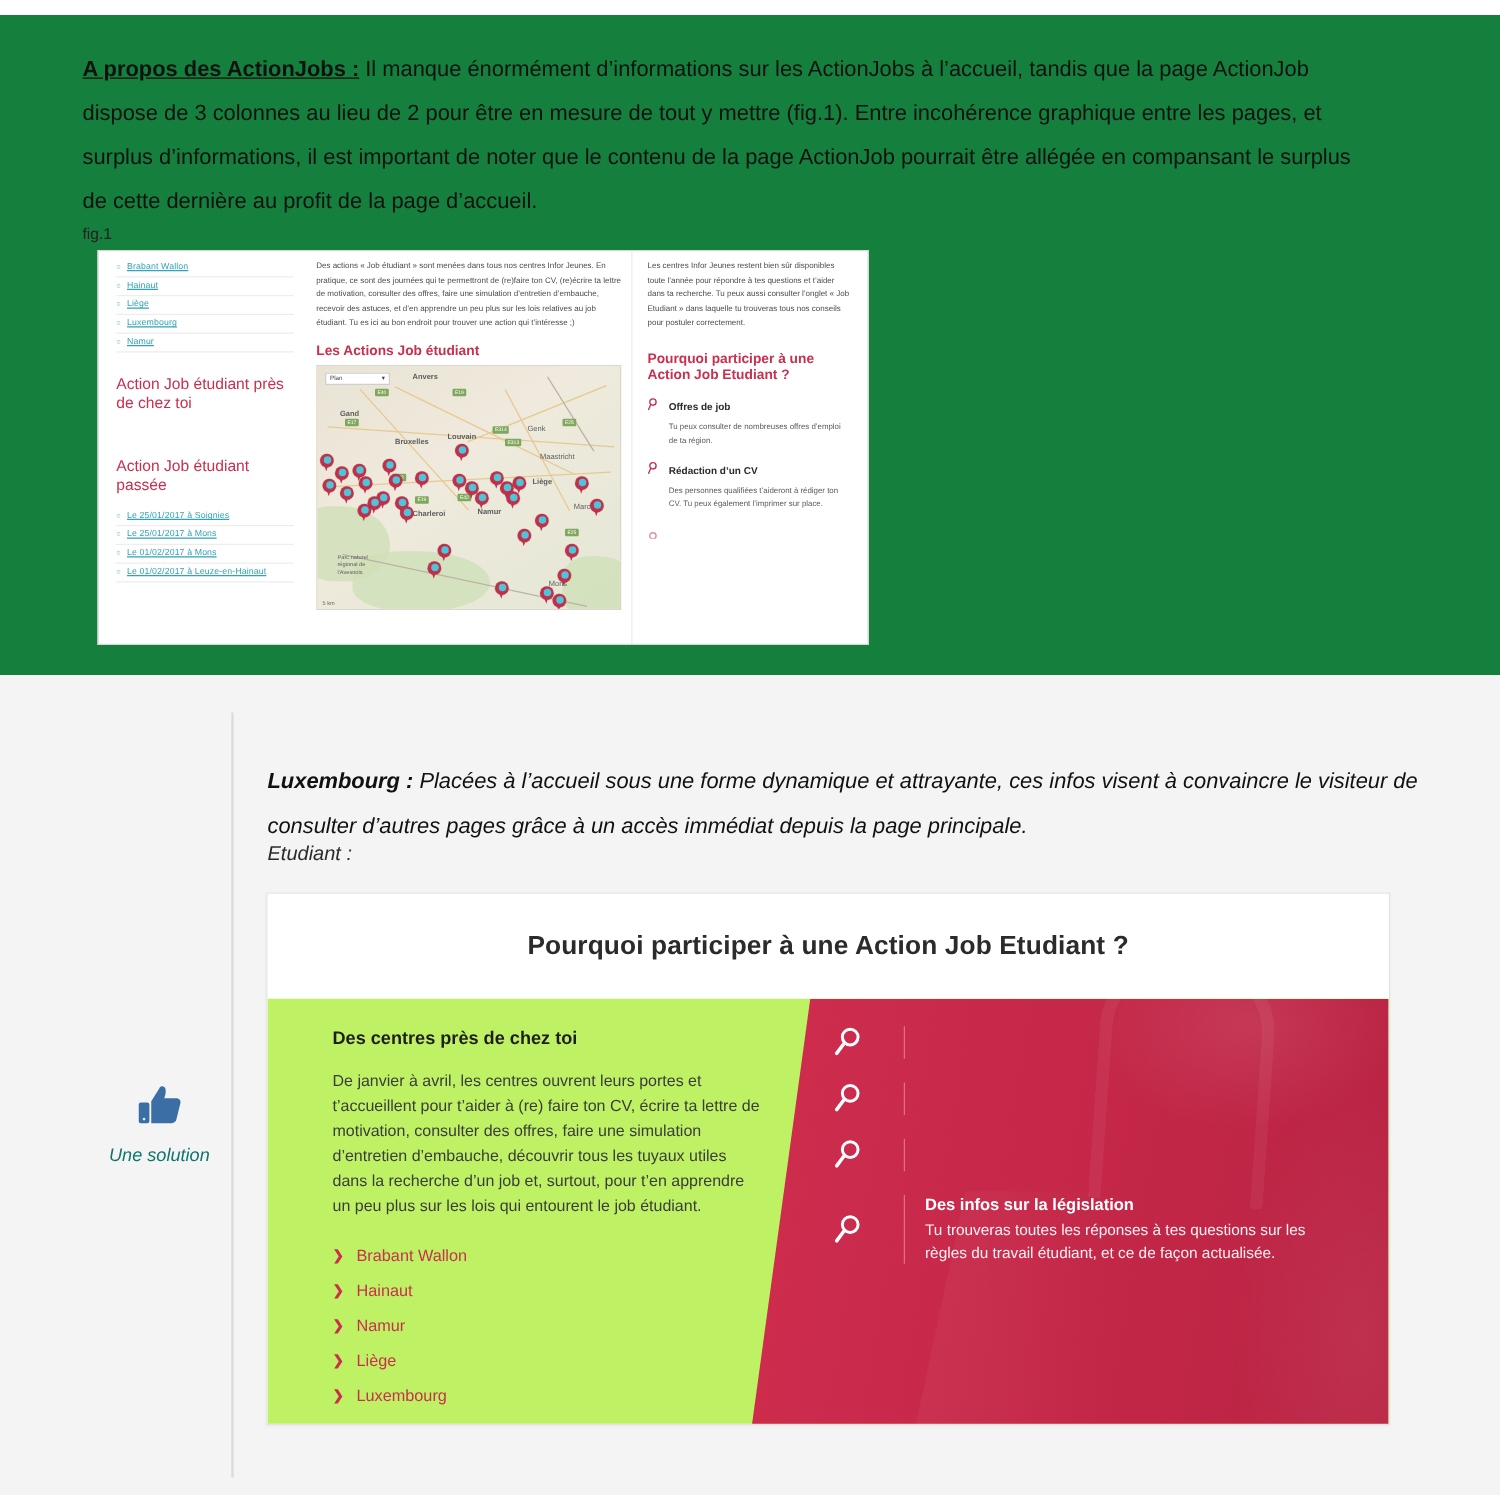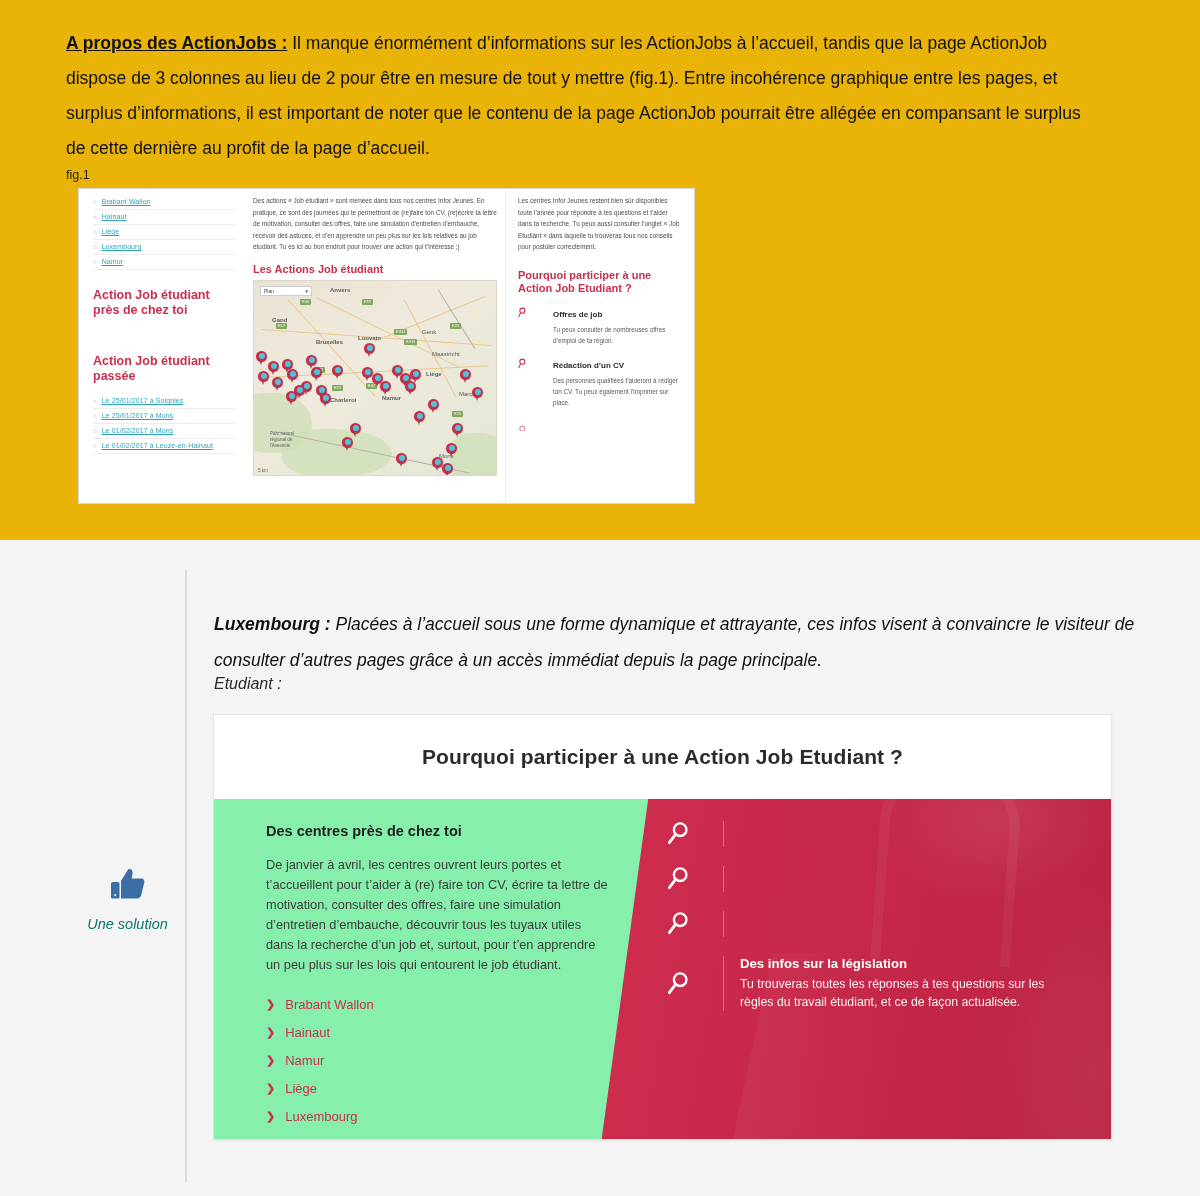--- a/index.html
+++ b/index.html
@@ -8,22 +8,22 @@
     width:1200px; height:1196px;
     background:#ffffff;
     font-family:"Liberation Sans", sans-serif;
     color:#1a1a1a;
     overflow:hidden;
     position:relative;
   }
 
   
   .top-section{
-    position:absolute; left:0; top:0; width:1200px; height:540px;
-    background:#eab308;
+    position:absolute; left:0; top:12px; width:1200px; height:540px;
+    background:#15803d;
   }
   .intro-para{
     position:absolute; left:66px; top:8px; width:1035px;
     font-size:17.5px; line-height:35px; color:#111;
   }
   .intro-para b{ font-weight:bold; text-decoration:underline; }
 
   .fig-label{
     position:absolute; left:66px; top:168px;
     font-size:12.5px; color:#222;
@@ -43,34 +43,34 @@
   .f-link-row{
     border-bottom:1px solid #ededed; padding:3px 0 4px 0;
     display:flex; align-items:center; gap:5px;
   }
   .f-bullet{ color:#4aa6b5; font-size:6px; line-height:6px; }
   .f-link{
     color:#2fa3b8; font-size:7px; text-decoration:underline;
     letter-spacing:.1px; white-space:nowrap;
   }
   .f-head-red{
-    color:#c8304e; font-size:12.5px; line-height:15px; font-weight:700;
+    color:#c8304e; font-size:12.5px; line-height:15px; font-weight:400;
     margin-top:18px;
   }
   .f-head-red.second{ margin-top:36px; }
   .f-body{
     color:#4b4b4b; font-size:6.4px; line-height:11.5px;
   }
   .f-sub-red{
     color:#c8304e; font-size:11px; font-weight:600; margin:10px 0 5px;
   }
   .f-sub-red-2line{
     color:#c8304e; font-size:11px; font-weight:600; line-height:13px; margin:16px 0 8px;
   }
-  .f-item{ display:flex; gap:24px; align-items:flex-start; margin-top:8px; }
+  .f-item{ display:flex; gap:6px; align-items:flex-start; margin-top:8px; }
   .f-item .mag{ flex:0 0 auto; margin-top:1px; }
   .f-item-title{ color:#2b2b2b; font-size:8px; font-weight:bold; }
   .f-item-desc{ color:#5a5a5a; font-size:6.3px; line-height:11px; margin-top:3px; }
 
   
   .f-map{
     position:relative; width:244px; height:196px; margin-top:4px;
     background:
       linear-gradient(145deg,#e9e3d4 0%,#efeadd 40%,#e4e7d6 100%);
     overflow:hidden; border:1px solid #dcd7c8;
@@ -142,21 +142,21 @@
     position:absolute; left:213px; top:174px; width:899px; height:426px;
     background:#ffffff; border:1px solid #e3e3e3;
     box-shadow:0 1px 2px rgba(0,0,0,.06);
     overflow:hidden;
   }
   .card-title{
     height:84px; display:flex; align-items:center; justify-content:center;
     font-size:21px; font-weight:bold; color:#2b2b2b; background:#ffffff;
     letter-spacing:.1px;
   }
-  .card-body{ position:relative; height:342px; background:#86efac; }
+  .card-body{ position:relative; height:342px; background:#bef264; }
 
   .card-left{
     position:absolute; left:0; top:0; width:430px; height:100%;
     padding:24px 34px 0 52px;
   }
   .left-title{ font-size:14.5px; font-weight:bold; color:#1e1e1e; }
   .left-text{
     margin-top:16px; font-size:12.8px; line-height:20px; color:#3c3c3c;
   }
   .prov-list{ margin-top:22px; }

